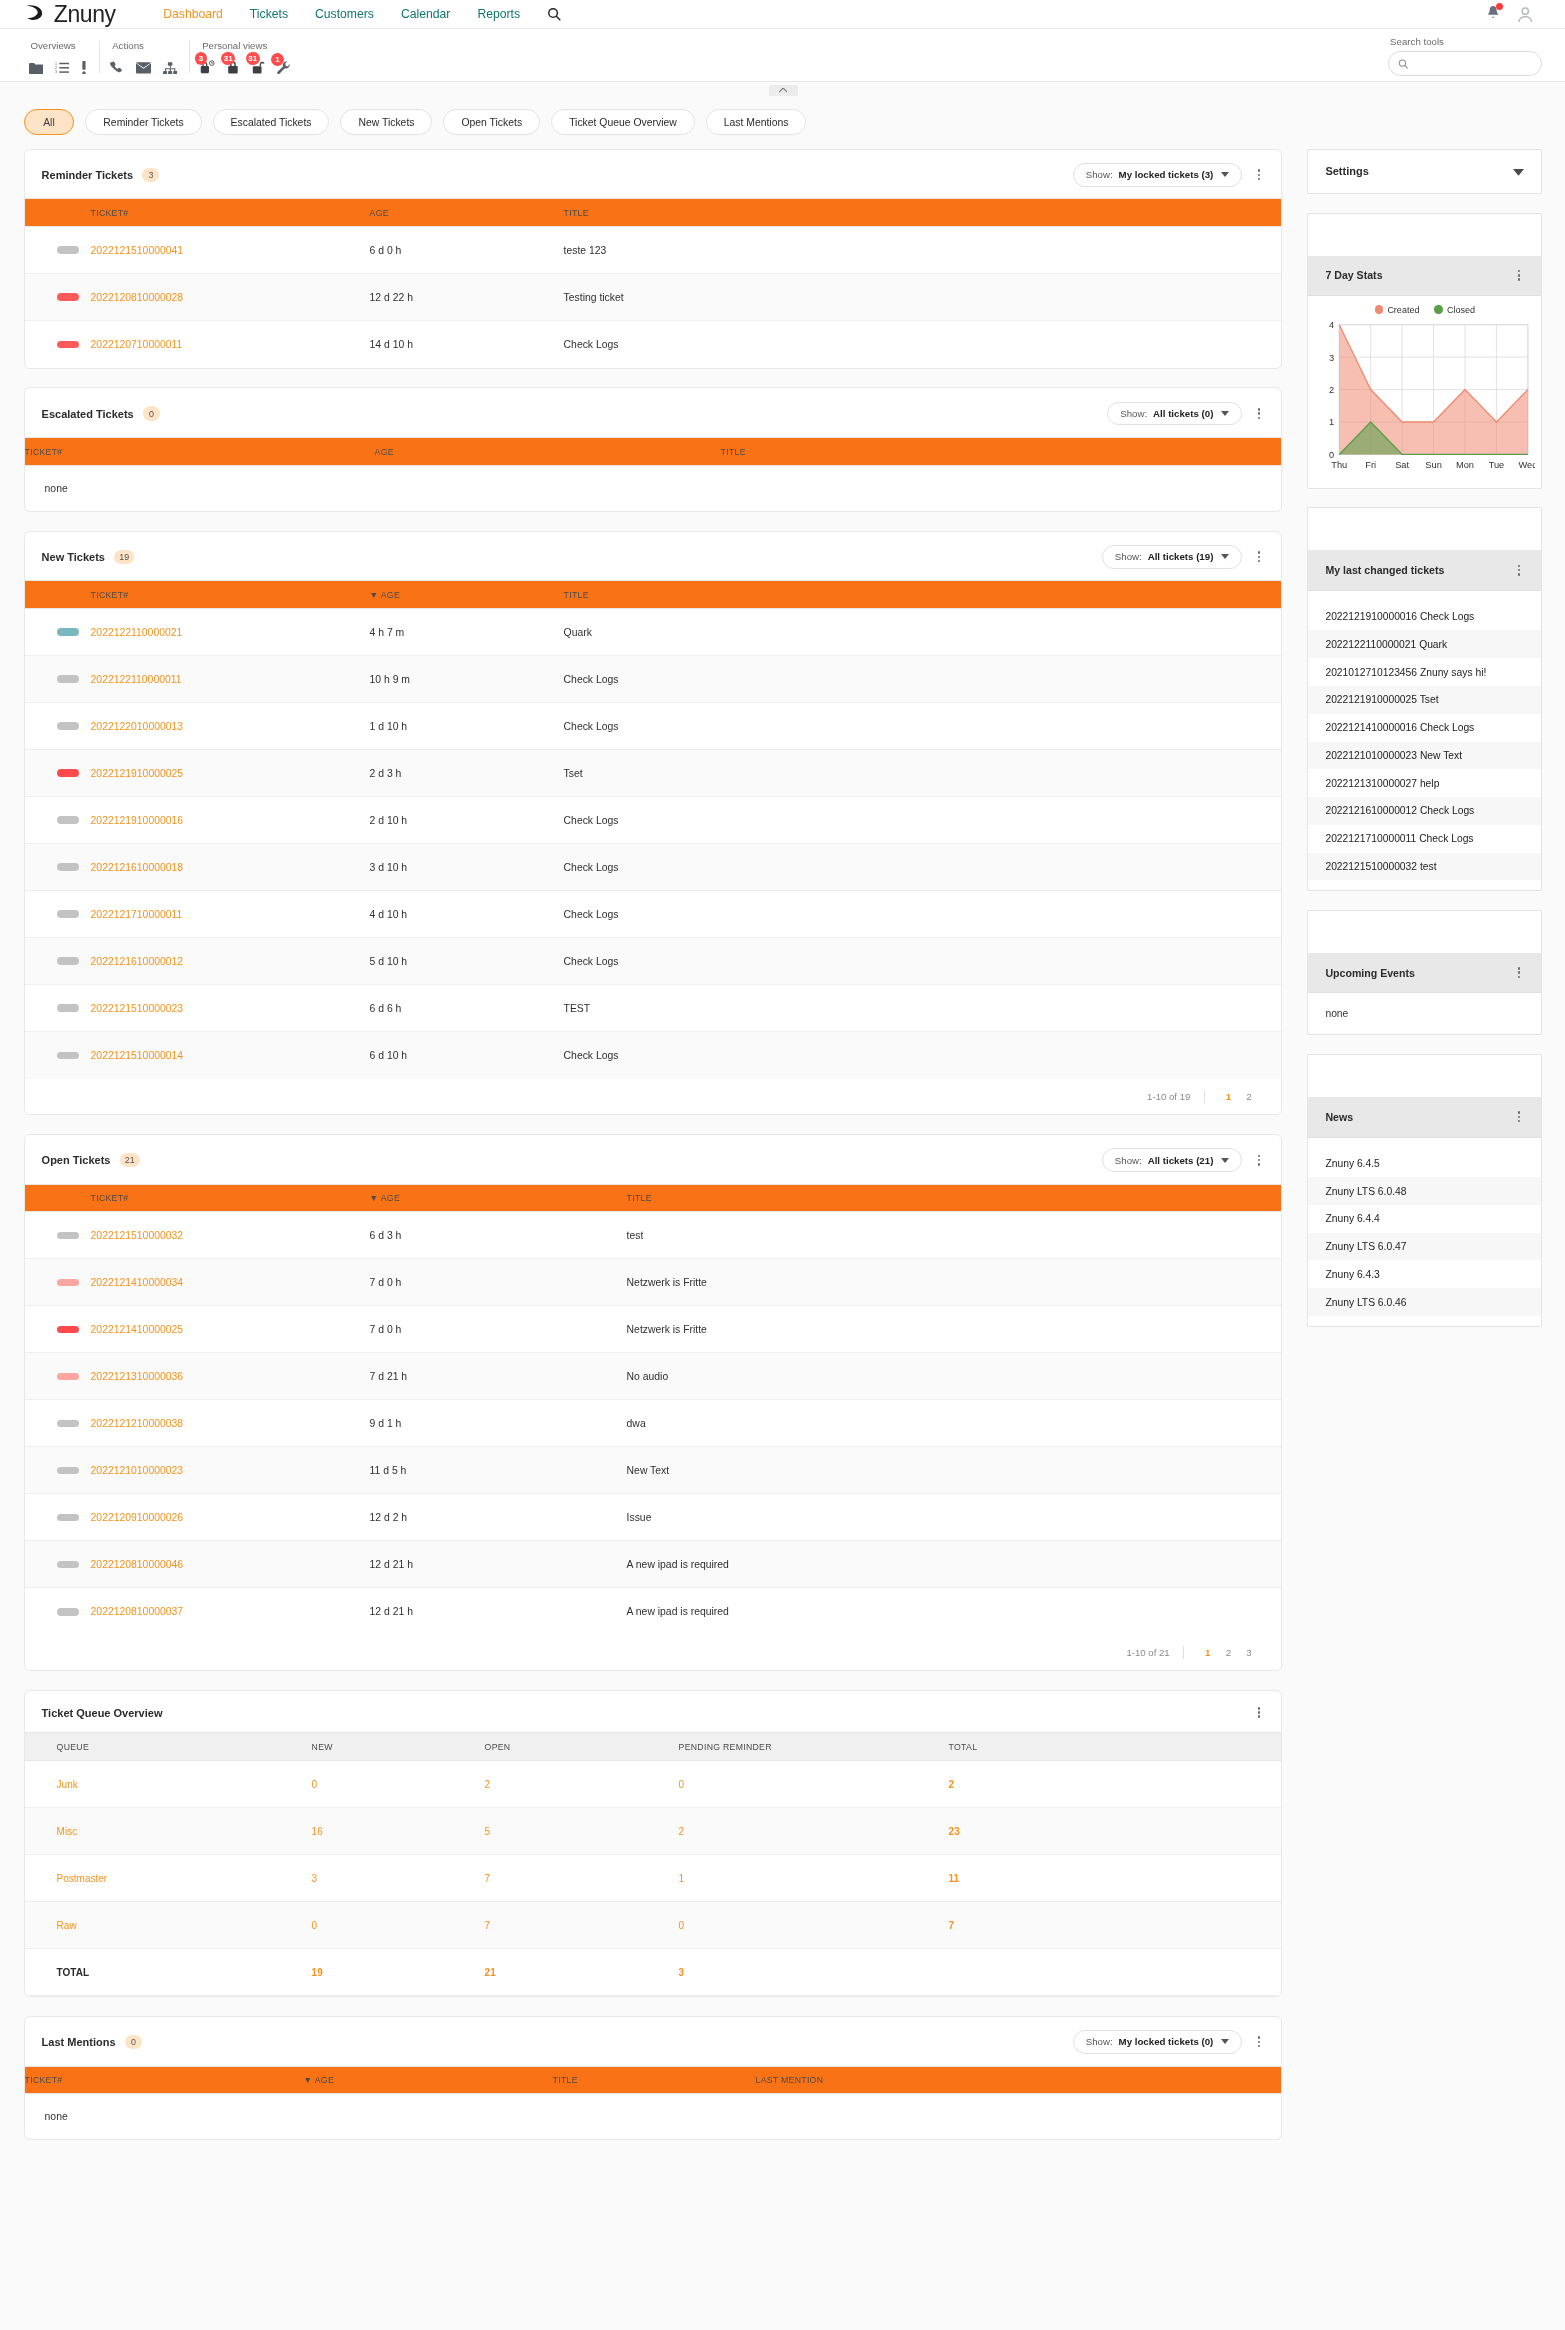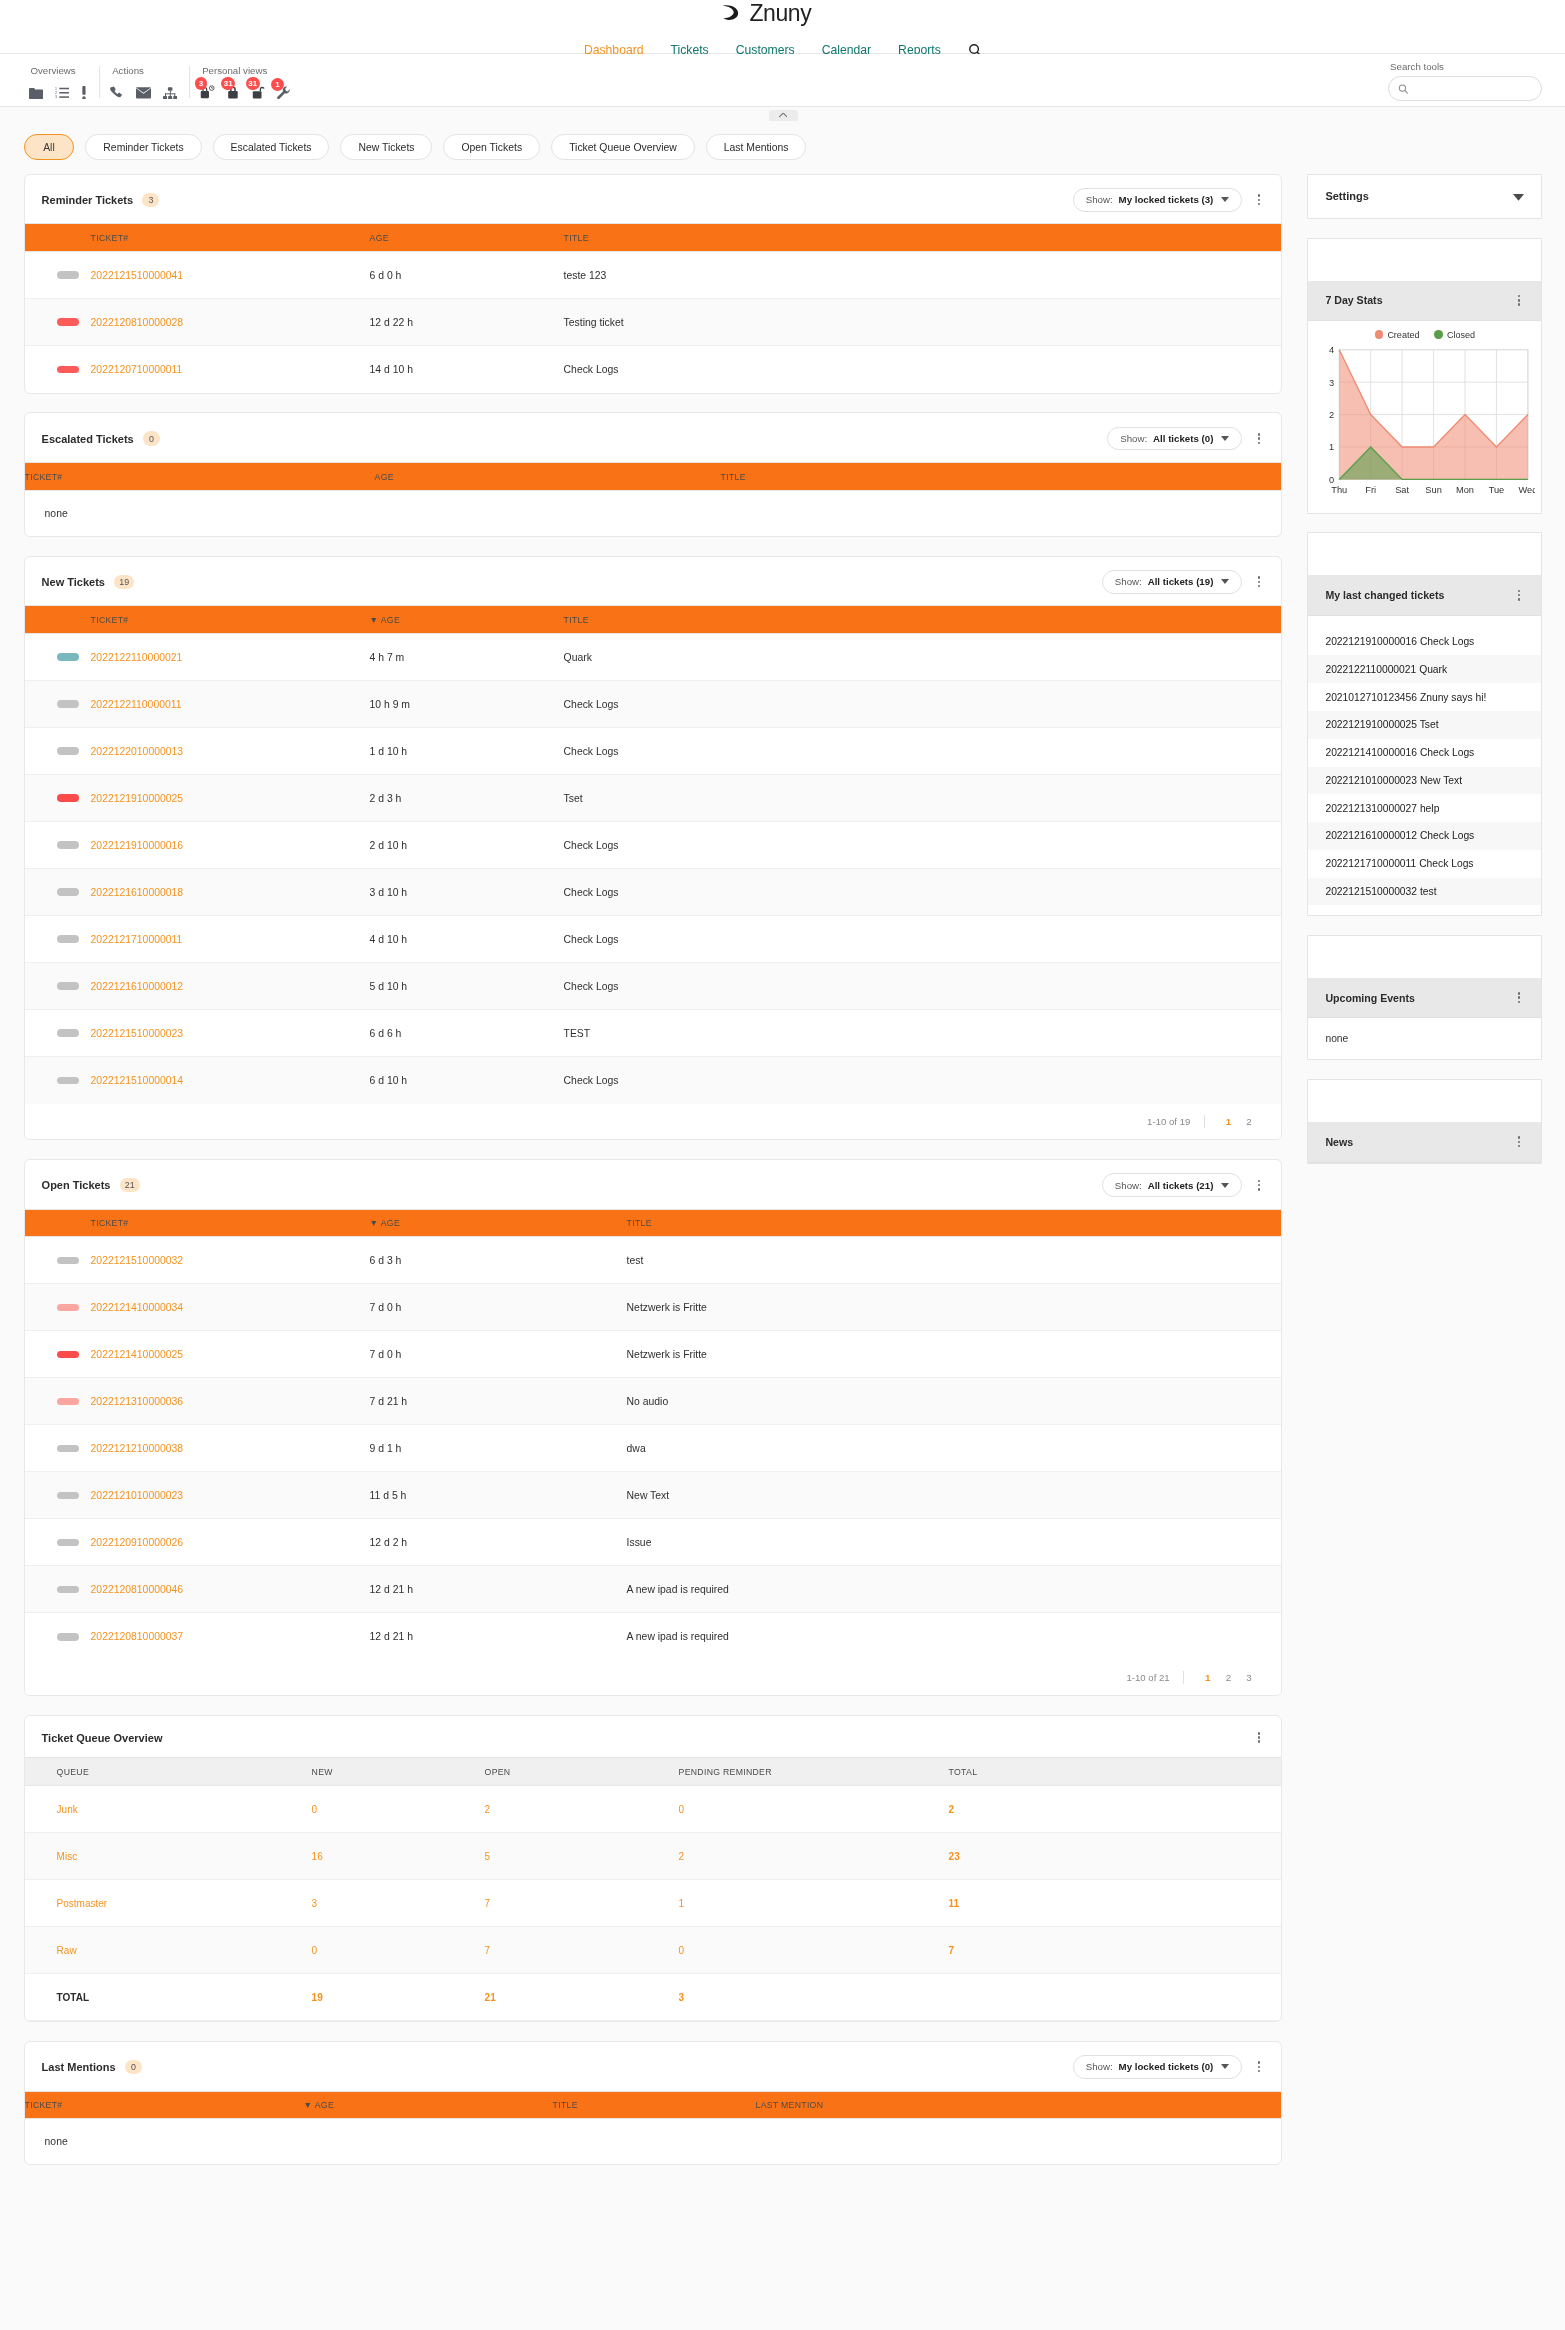--- a/index.html
+++ b/index.html
@@ -7,28 +7,27 @@
     width: 1566px;
     background: #fafafa;
     font-family: "Liberation Sans", sans-serif;
     color: #333;
     -webkit-font-smoothing: antialiased;
   }
   body { padding-bottom: 34px; }
 
   
   .topbar {
-    height: 54px;
+    height: 29px;
     background: #fff;
     border-bottom: 0.8px solid #e6e6e6;
     display: flex;
     align-items: center;
     padding: 0 25px;
     position: relative;
-    flex-direction: column;
   }
   .brand { display: flex; align-items: center; gap: 6.8px; margin-right: 34px; }
   .brand-mark {
     width: 22px; height: 22px; position: relative;
   }
   .brand-text { font-size: 23px; font-weight: 400; letter-spacing: -0.4px; color: #222; }
   .navmenu { display: flex; align-items: center; gap: 0; height: 46px; }
   .navitem {
     font-size: 12.2px;
     color: #0f766e;
@@ -912,17 +911,25 @@
 
     <div class="side-card">
       <div class="side-head">
         <span class="t">News</span>
         <div class="kebab">
             <span></span>
             <span></span>
             <span></span>
           </div>
       </div>
+      <div class="side-body" id="news-body">
+          <div class="li">Znuny 6.4.5</div>
+          <div class="li">Znuny LTS 6.0.48</div>
+          <div class="li">Znuny 6.4.4</div>
+          <div class="li">Znuny LTS 6.0.47</div>
+          <div class="li">Znuny 6.4.3</div>
+          <div class="li">Znuny LTS 6.0.46</div>
+        </div>
     </div>
 
   </div>
 </div>
 
 
 </body></html>

